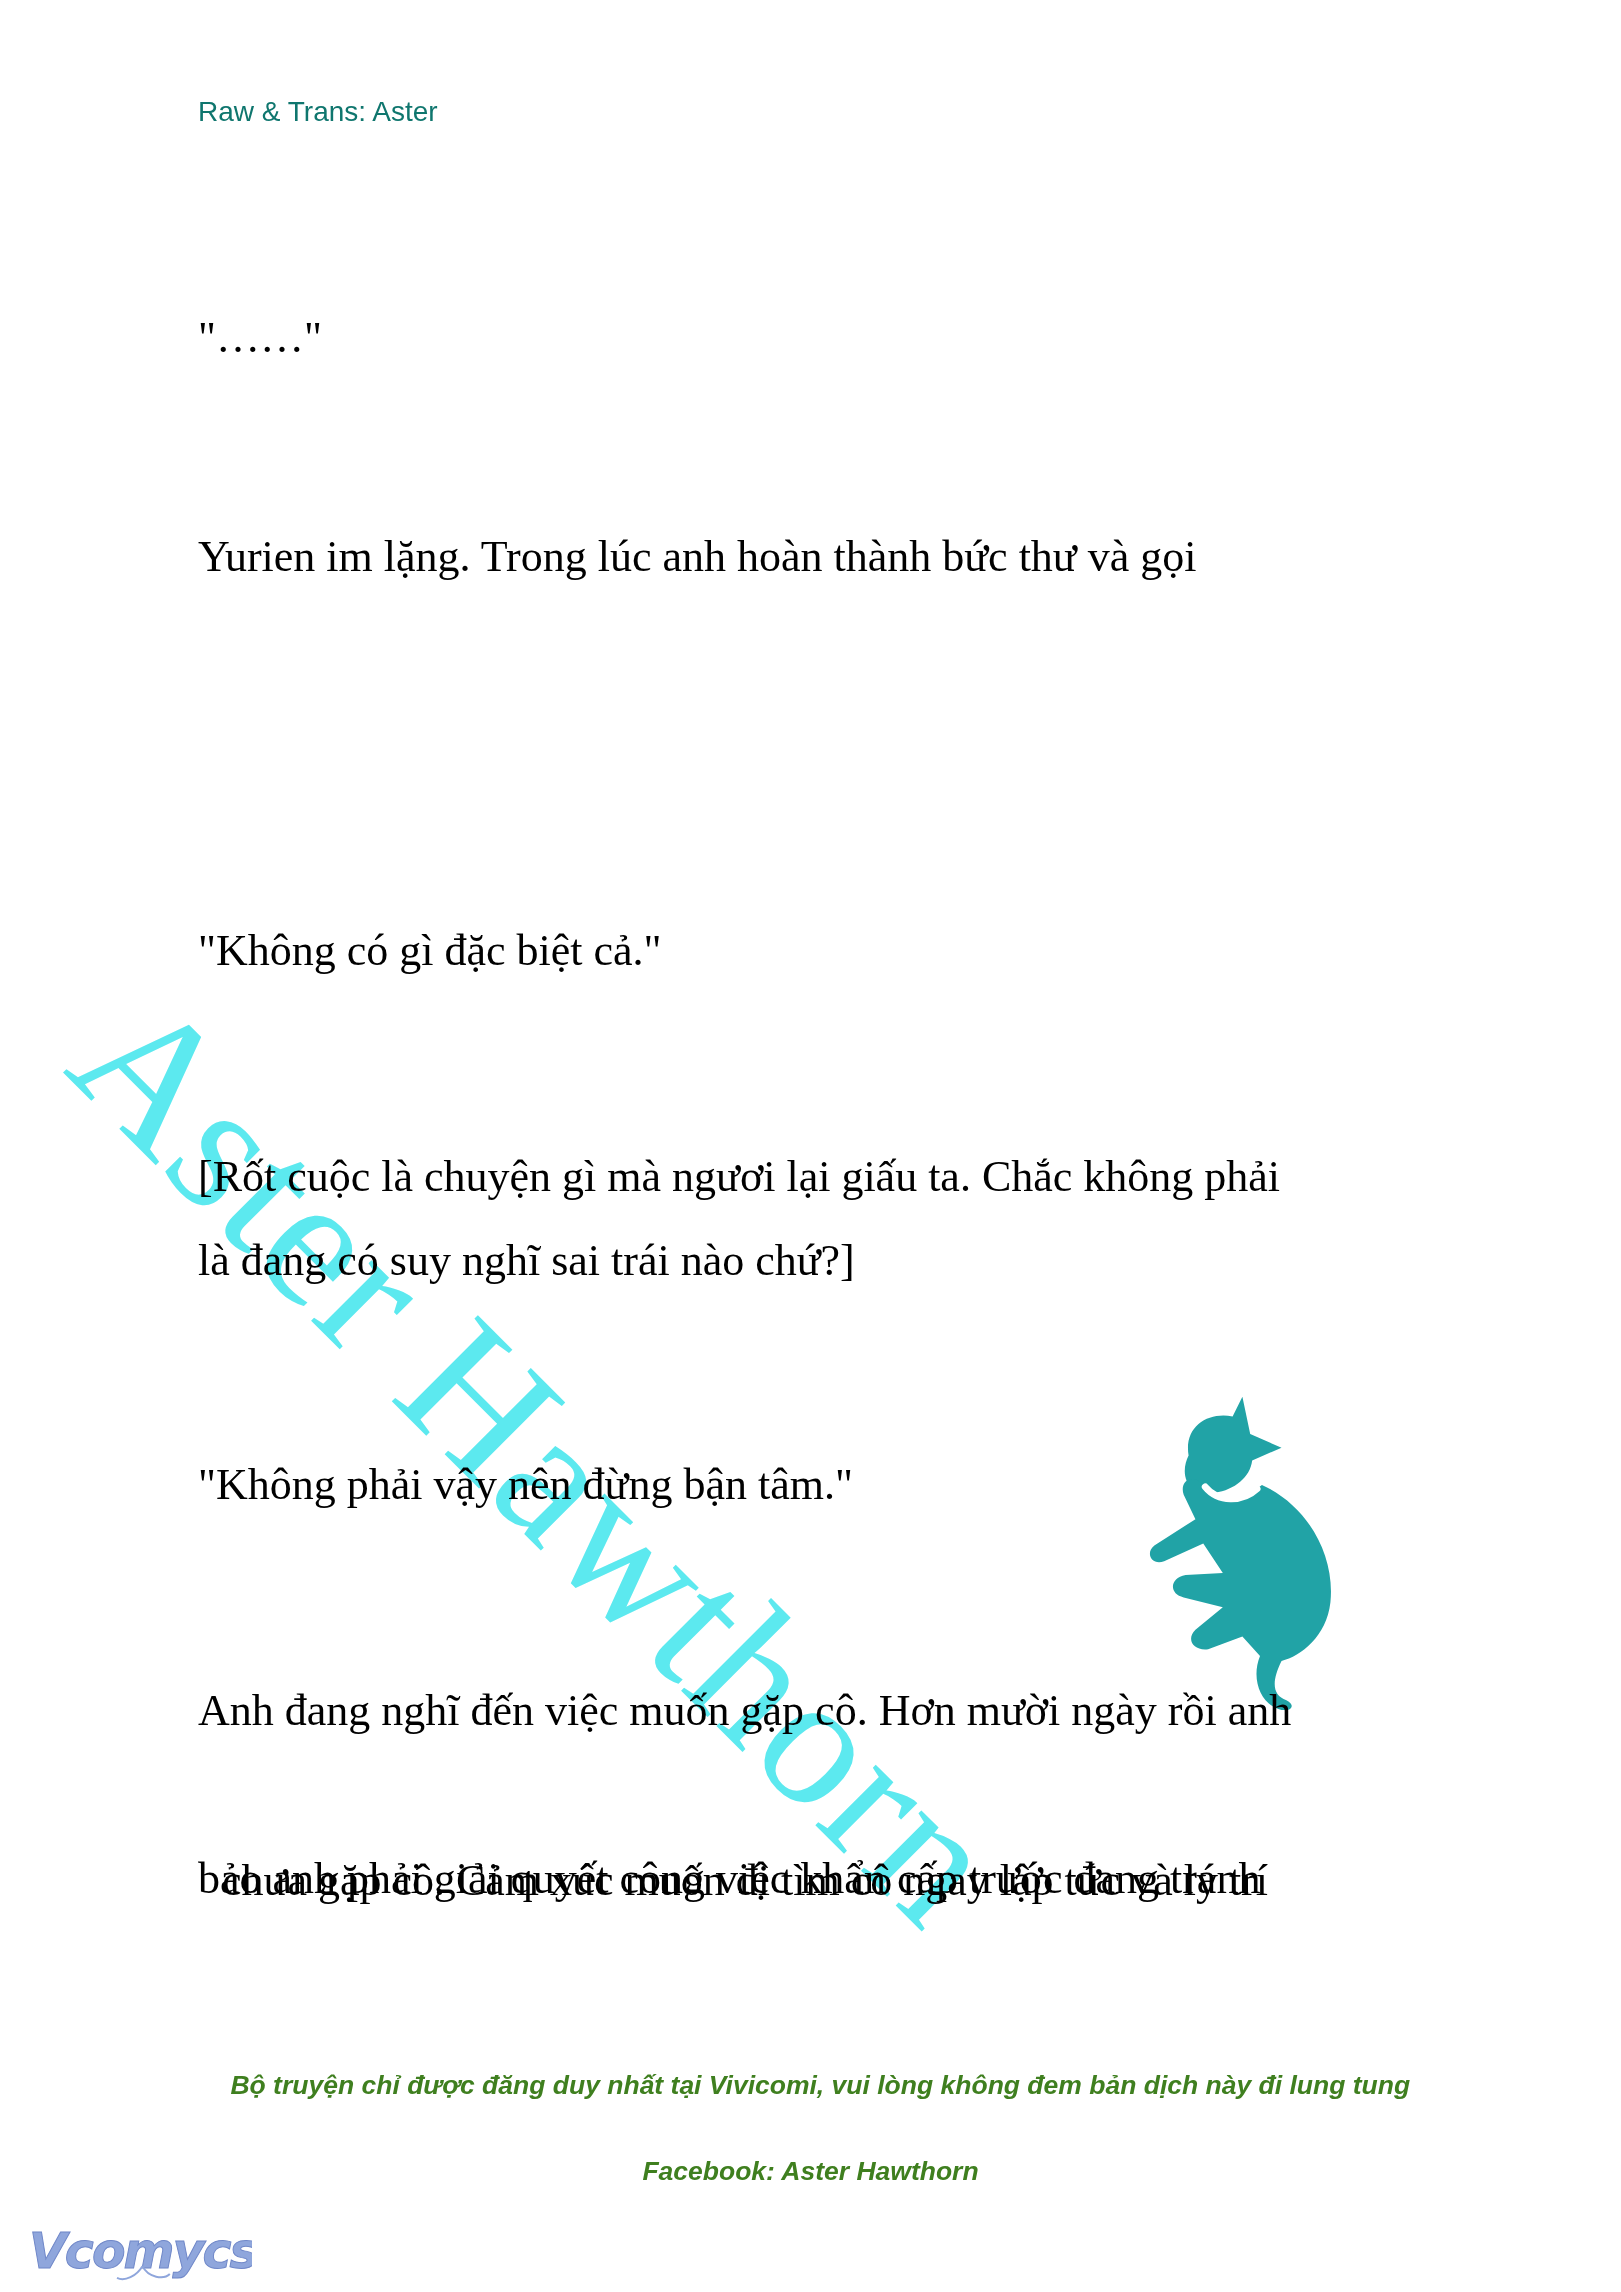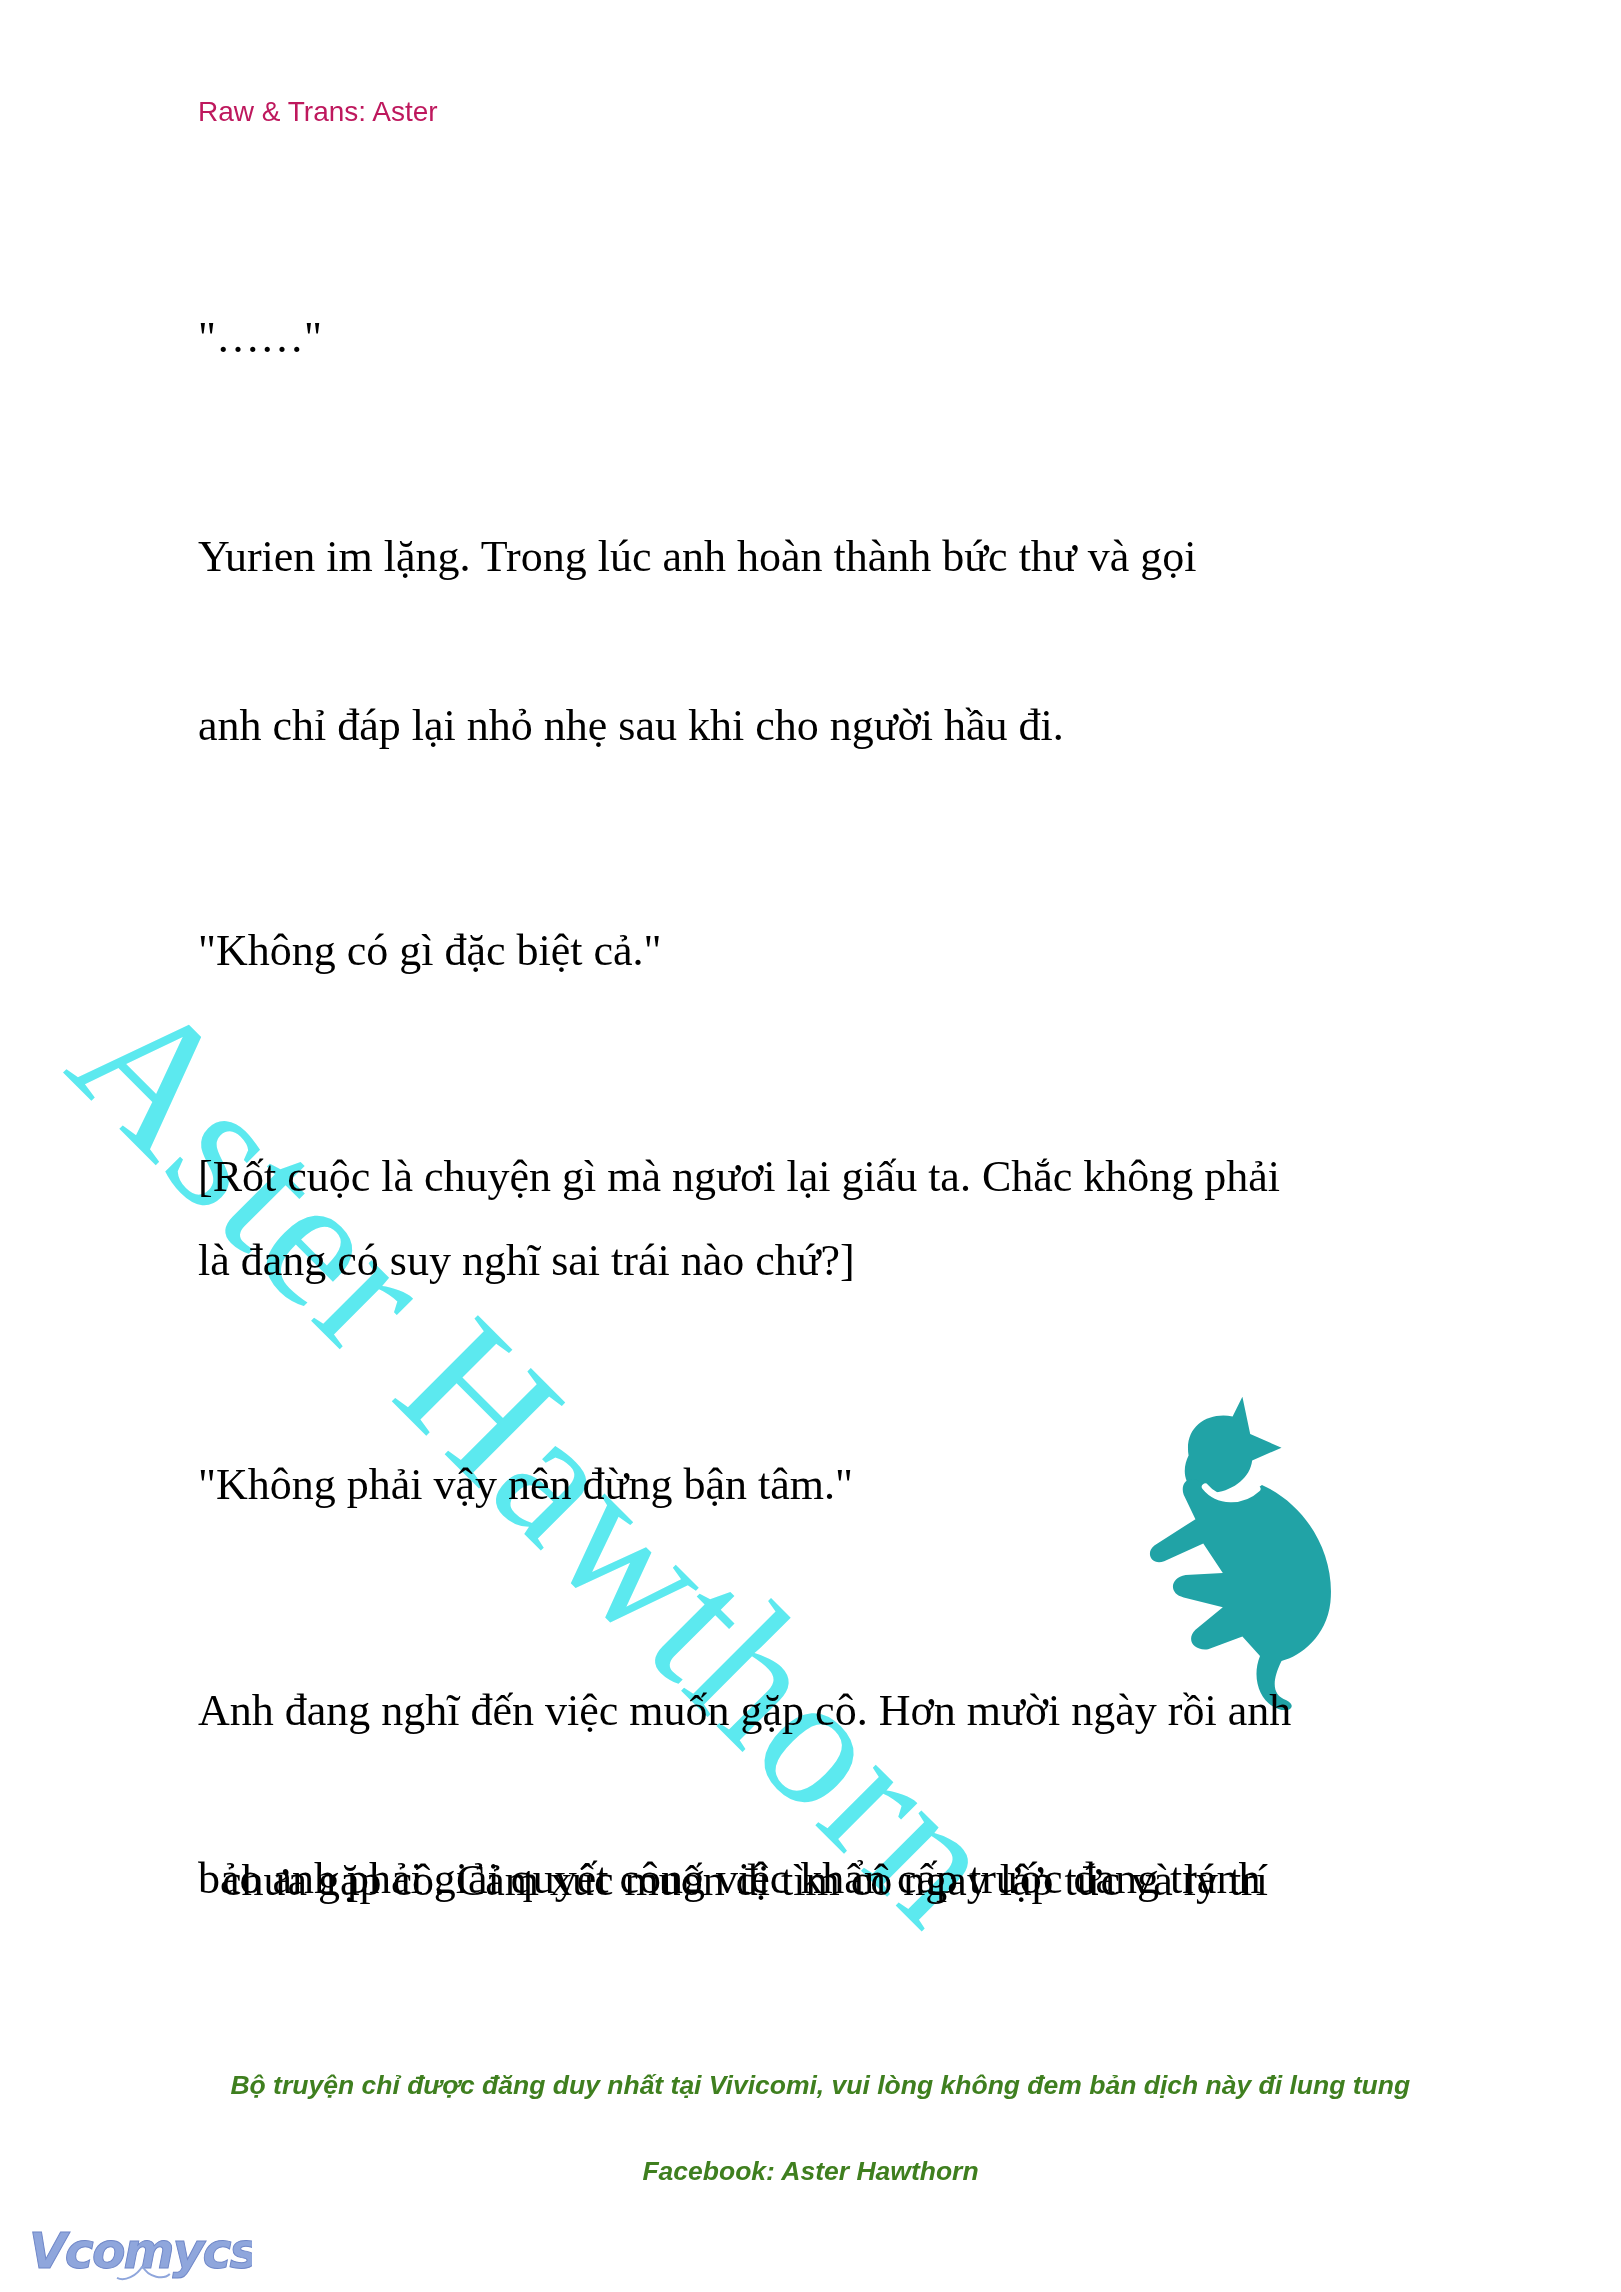--- a/index.html
+++ b/index.html
@@ -13,21 +13,21 @@
       height: 2293px;
       overflow: hidden;
       background: #ffffff;
     }
     .header {
       position: absolute;
       left: 198px;
       top: 96px;
       font-family: "Liberation Sans", sans-serif;
       font-size: 28px;
-      color: #be185d;
+      color: #0f766e;
       white-space: nowrap;
     }
     .body-line {
       position: absolute;
       left: 198px;
       font-family: "Liberation Serif", serif;
       font-size: 44px;
       color: #000000;
       white-space: nowrap;
       line-height: 1;
@@ -103,21 +103,20 @@
 
       <path d="M60 110 C55 95 70 88 80 100 L90 112 C110 118 130 108 140 100 C185 120 215 170 210 220 C206 255 180 275 160 280 C150 300 150 315 165 320 C175 325 170 332 160 330 C140 326 128 300 138 275 L120 255 L85 268 C70 270 62 258 72 248 L100 225 L60 215 C45 212 45 195 62 192 L100 190 L80 160 L40 178 C28 183 20 170 30 162 L72 135 Z"></path>
     </g>
 
     <path d="M82 102 C95 118 120 118 135 104" stroke="#ffffff" stroke-width="7" fill="none" stroke-linecap="round"></path>
   </svg>
 
   <div class="body-line" style="top:316px;">"……"</div>
 
   <div class="body-line" style="top:535px;">Yurien im lặng. Trong lúc anh hoàn thành bức thư và gọi</div>
-  <div class="body-line" style="top:704px;">anh chỉ đáp lại nhỏ nhẹ sau khi cho người hầu đi.</div>
 
   <div class="body-line" style="top:929px;">"Không có gì đặc biệt cả."</div>
 
   <div class="body-line" style="top:1155px;">[Rốt cuộc là chuyện gì mà ngươi lại giấu ta. Chắc không phải</div>
   <div class="body-line" style="top:1239px;">là đang có suy nghĩ sai trái nào chứ?]</div>
 
   <div class="body-line" style="top:1463px;">"Không phải vậy nên đừng bận tâm."</div>
 
   <div class="body-line" style="top:1689px;">Anh đang nghĩ đến việc muốn gặp cô. Hơn mười ngày rồi anh</div>
   <div class="body-line" style="top:1859px;margin-left:24px;">chưa gặp cô. Cảm xúc muốn đi tìm cô ngay lập tức và lý trí</div>

